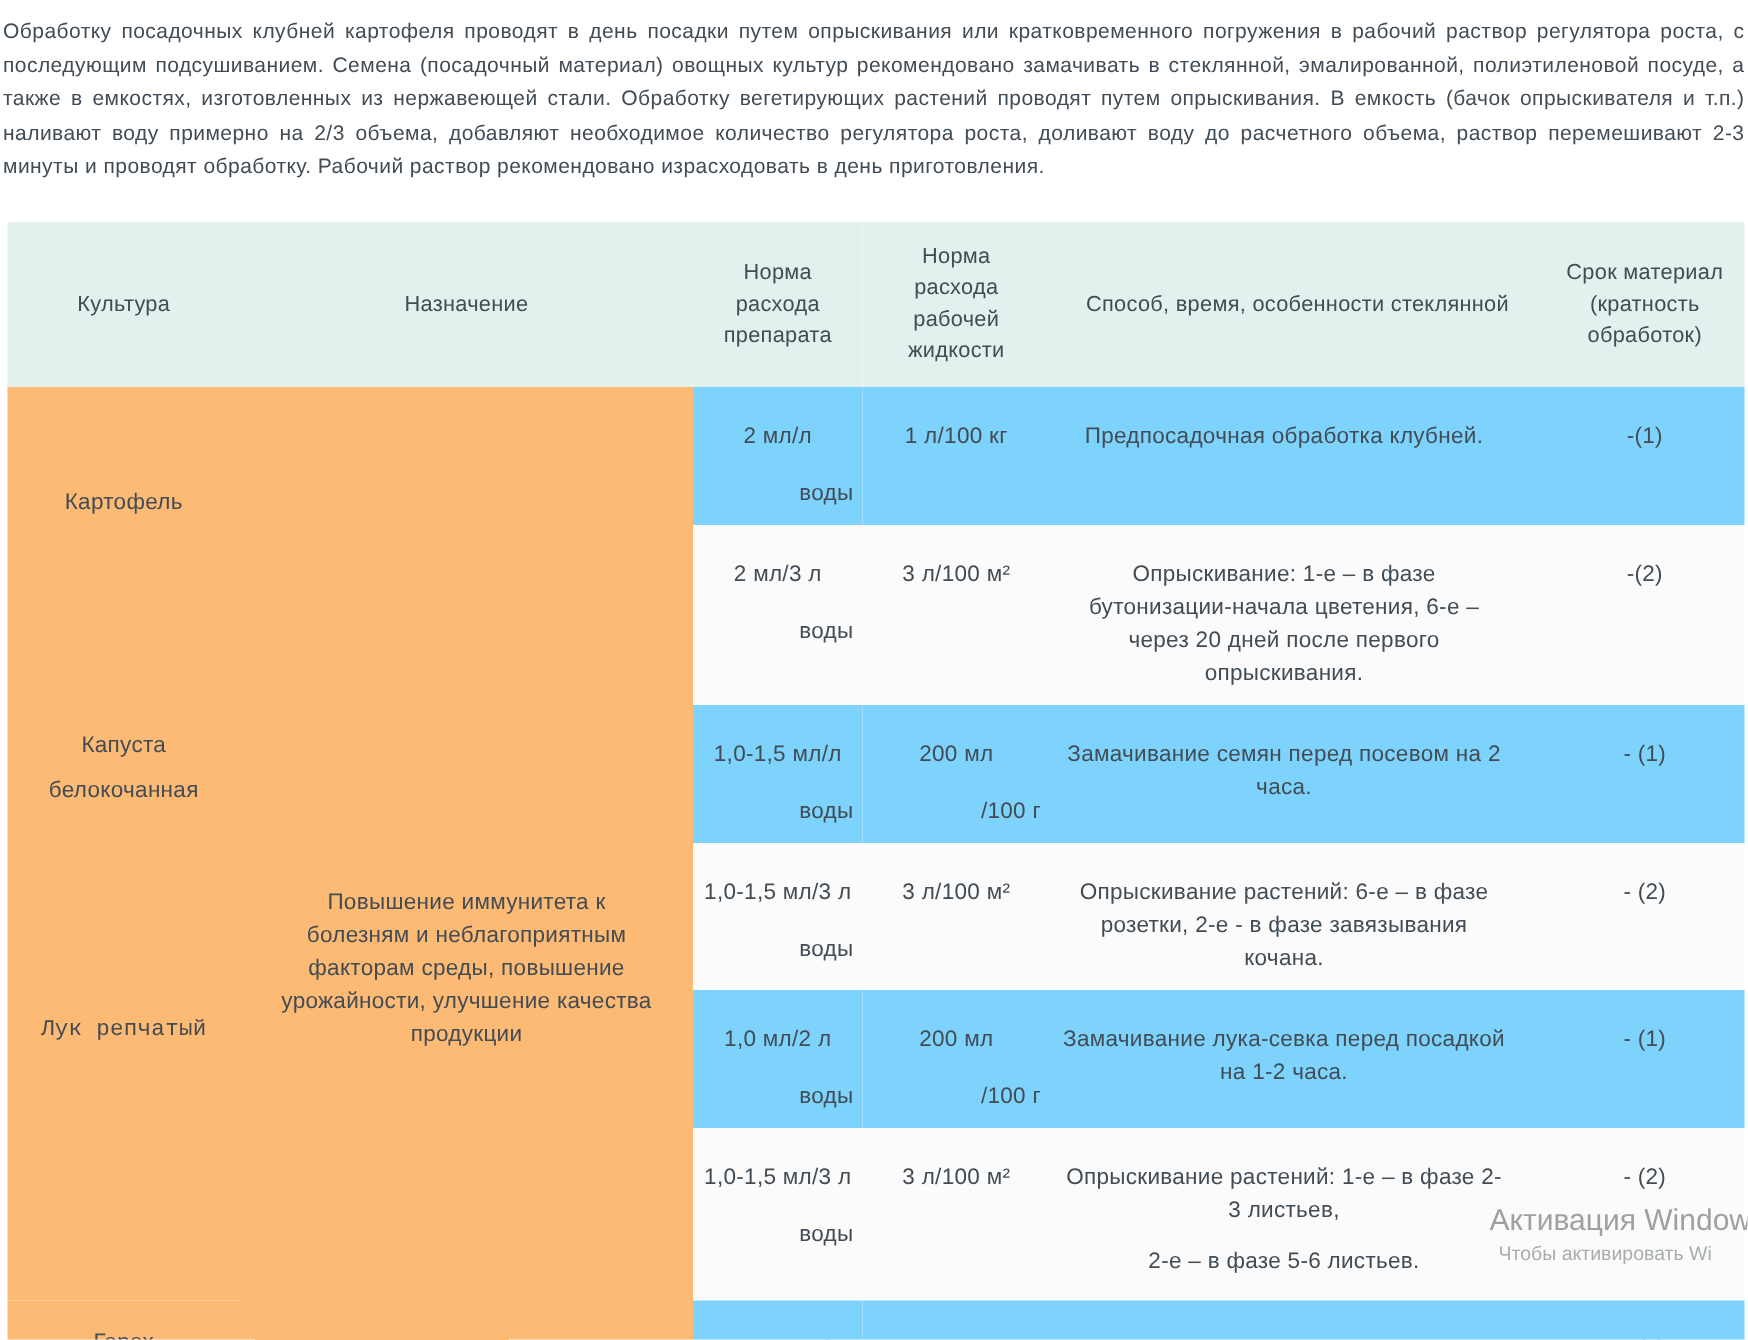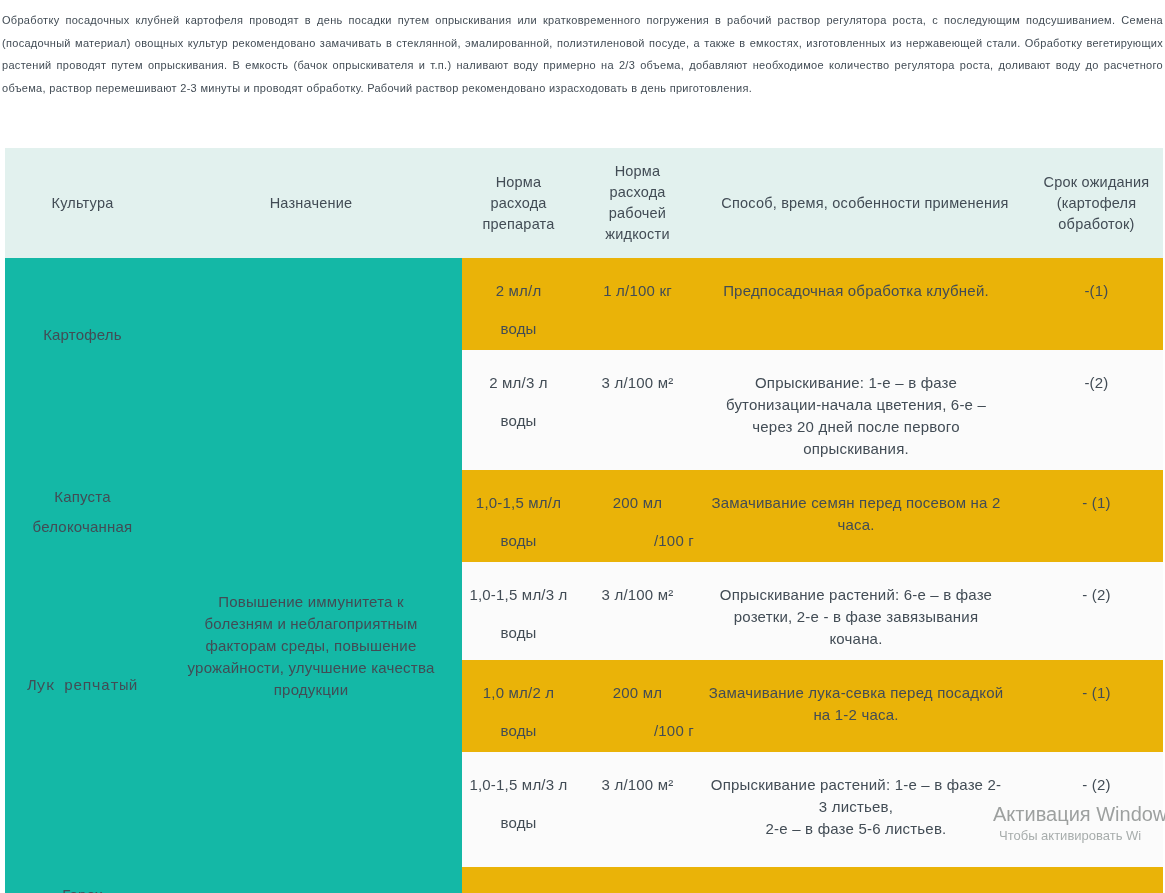--- a/index.html
+++ b/index.html
@@ -12,21 +12,21 @@
     font-family: "Liberation Sans", "DejaVu Sans", sans-serif;
     color: #424c55;
   }
   
   .intro {
     box-sizing: border-box;
     margin: 0;
     padding: 9px 2px 0 2px;
     height: 148px;
     overflow: hidden;
-    font-size: 11px;
+    font-size: 14px;
     line-height: 22.5px;
     letter-spacing: 0.3px;
     text-align: justify;
     color: #424c55;
   }
   
   table.apptable {
     border-collapse: collapse;
     table-layout: fixed;
     margin-left: 5px;
@@ -40,24 +40,24 @@
     background: #e2f1ee;
     font-weight: 400;
     font-size: 14.5px;
     line-height: 21px;
     vertical-align: middle;
     text-align: center;
     padding: 4px 10px;
     color: #424c55;
   }
   
-  tr.g > td { background: #eab308; }
+  tr.g > td { background: #7dd3fc; }
   tr.w > td { background: #fbfbfb; }
   
-  .apptable td.crop, .apptable td.purpose { background: #14b8a6; margin-left: 40px; }
+  .apptable td.crop, .apptable td.purpose { background: #fdba74; margin-left: 40px; }
 
   td.crop {
     vertical-align: top;
     text-align: center;
     line-height: 30px;
     padding: 0 14px;
   }
   td.crop-potato  { padding-top: 62px; }
   td.crop-cabbage { padding-top: 12px; }
   td.crop-onion   { padding-top: 12px; font-family: Liberation Mono, monospace; }
@@ -75,23 +75,23 @@
     padding: 22px 6px 10px 6px;
     line-height: 22px;
   }
   td.method {
     vertical-align: top;
     text-align: center;
     padding: 22px 26px 10px 8px;
     line-height: 22px;
   }
   td p { margin: 0; }
-  td.dose   p + p { margin-top: 16px; }
+  td.dose   p + p { margin-top: 16px; text-align: right; }
   td.liquid p + p { margin-top: 16px; text-align: right; }
-  td.method p + p { }
+  td.method p + p { margin-top: 12px; }
   td p:empty { display: none; }
 
   tr.r1 > td { height: 92px; }
   tr.r2 > td { height: 90px; margin-left: 48px; }
   tr.r3 > td { height: 90px; }
   tr.r4 > td { height: 90px; }
   tr.r5 > td { height: 90px; }
   tr.r6 > td { height: 115px; }
   tr.r7 > td { height: 130px; }
 
@@ -135,22 +135,22 @@
       <col style="width:125px">
       <col style="width:330px">
       <col style="width:133px">
     </colgroup>
     <thead>
       <tr>
         <th>Культура</th>
         <th>Назначение</th>
         <th>Норма расхода препарата</th>
         <th>Норма расхода рабочей жидкости</th>
-        <th>Способ, время, особенности применения</th>
-        <th>Срок ожидания (картофеля обработок)</th>
+        <th>Способ, время, особенности стеклянной</th>
+        <th>Срок материал (кратность обработок)</th>
       </tr>
     </thead>
     <tbody>
       <tr class="g r1">
         <td class="crop crop-potato" rowspan="2">Картофель</td>
         <td class="purpose" rowspan="7">Повышение иммунитета к болезням и неблагоприятным факторам среды, повышение урожайности, улучшение качества продукции</td>
         <td class="dose">
           <p>2 мл/л</p>
           <p>воды</p>
         </td>

